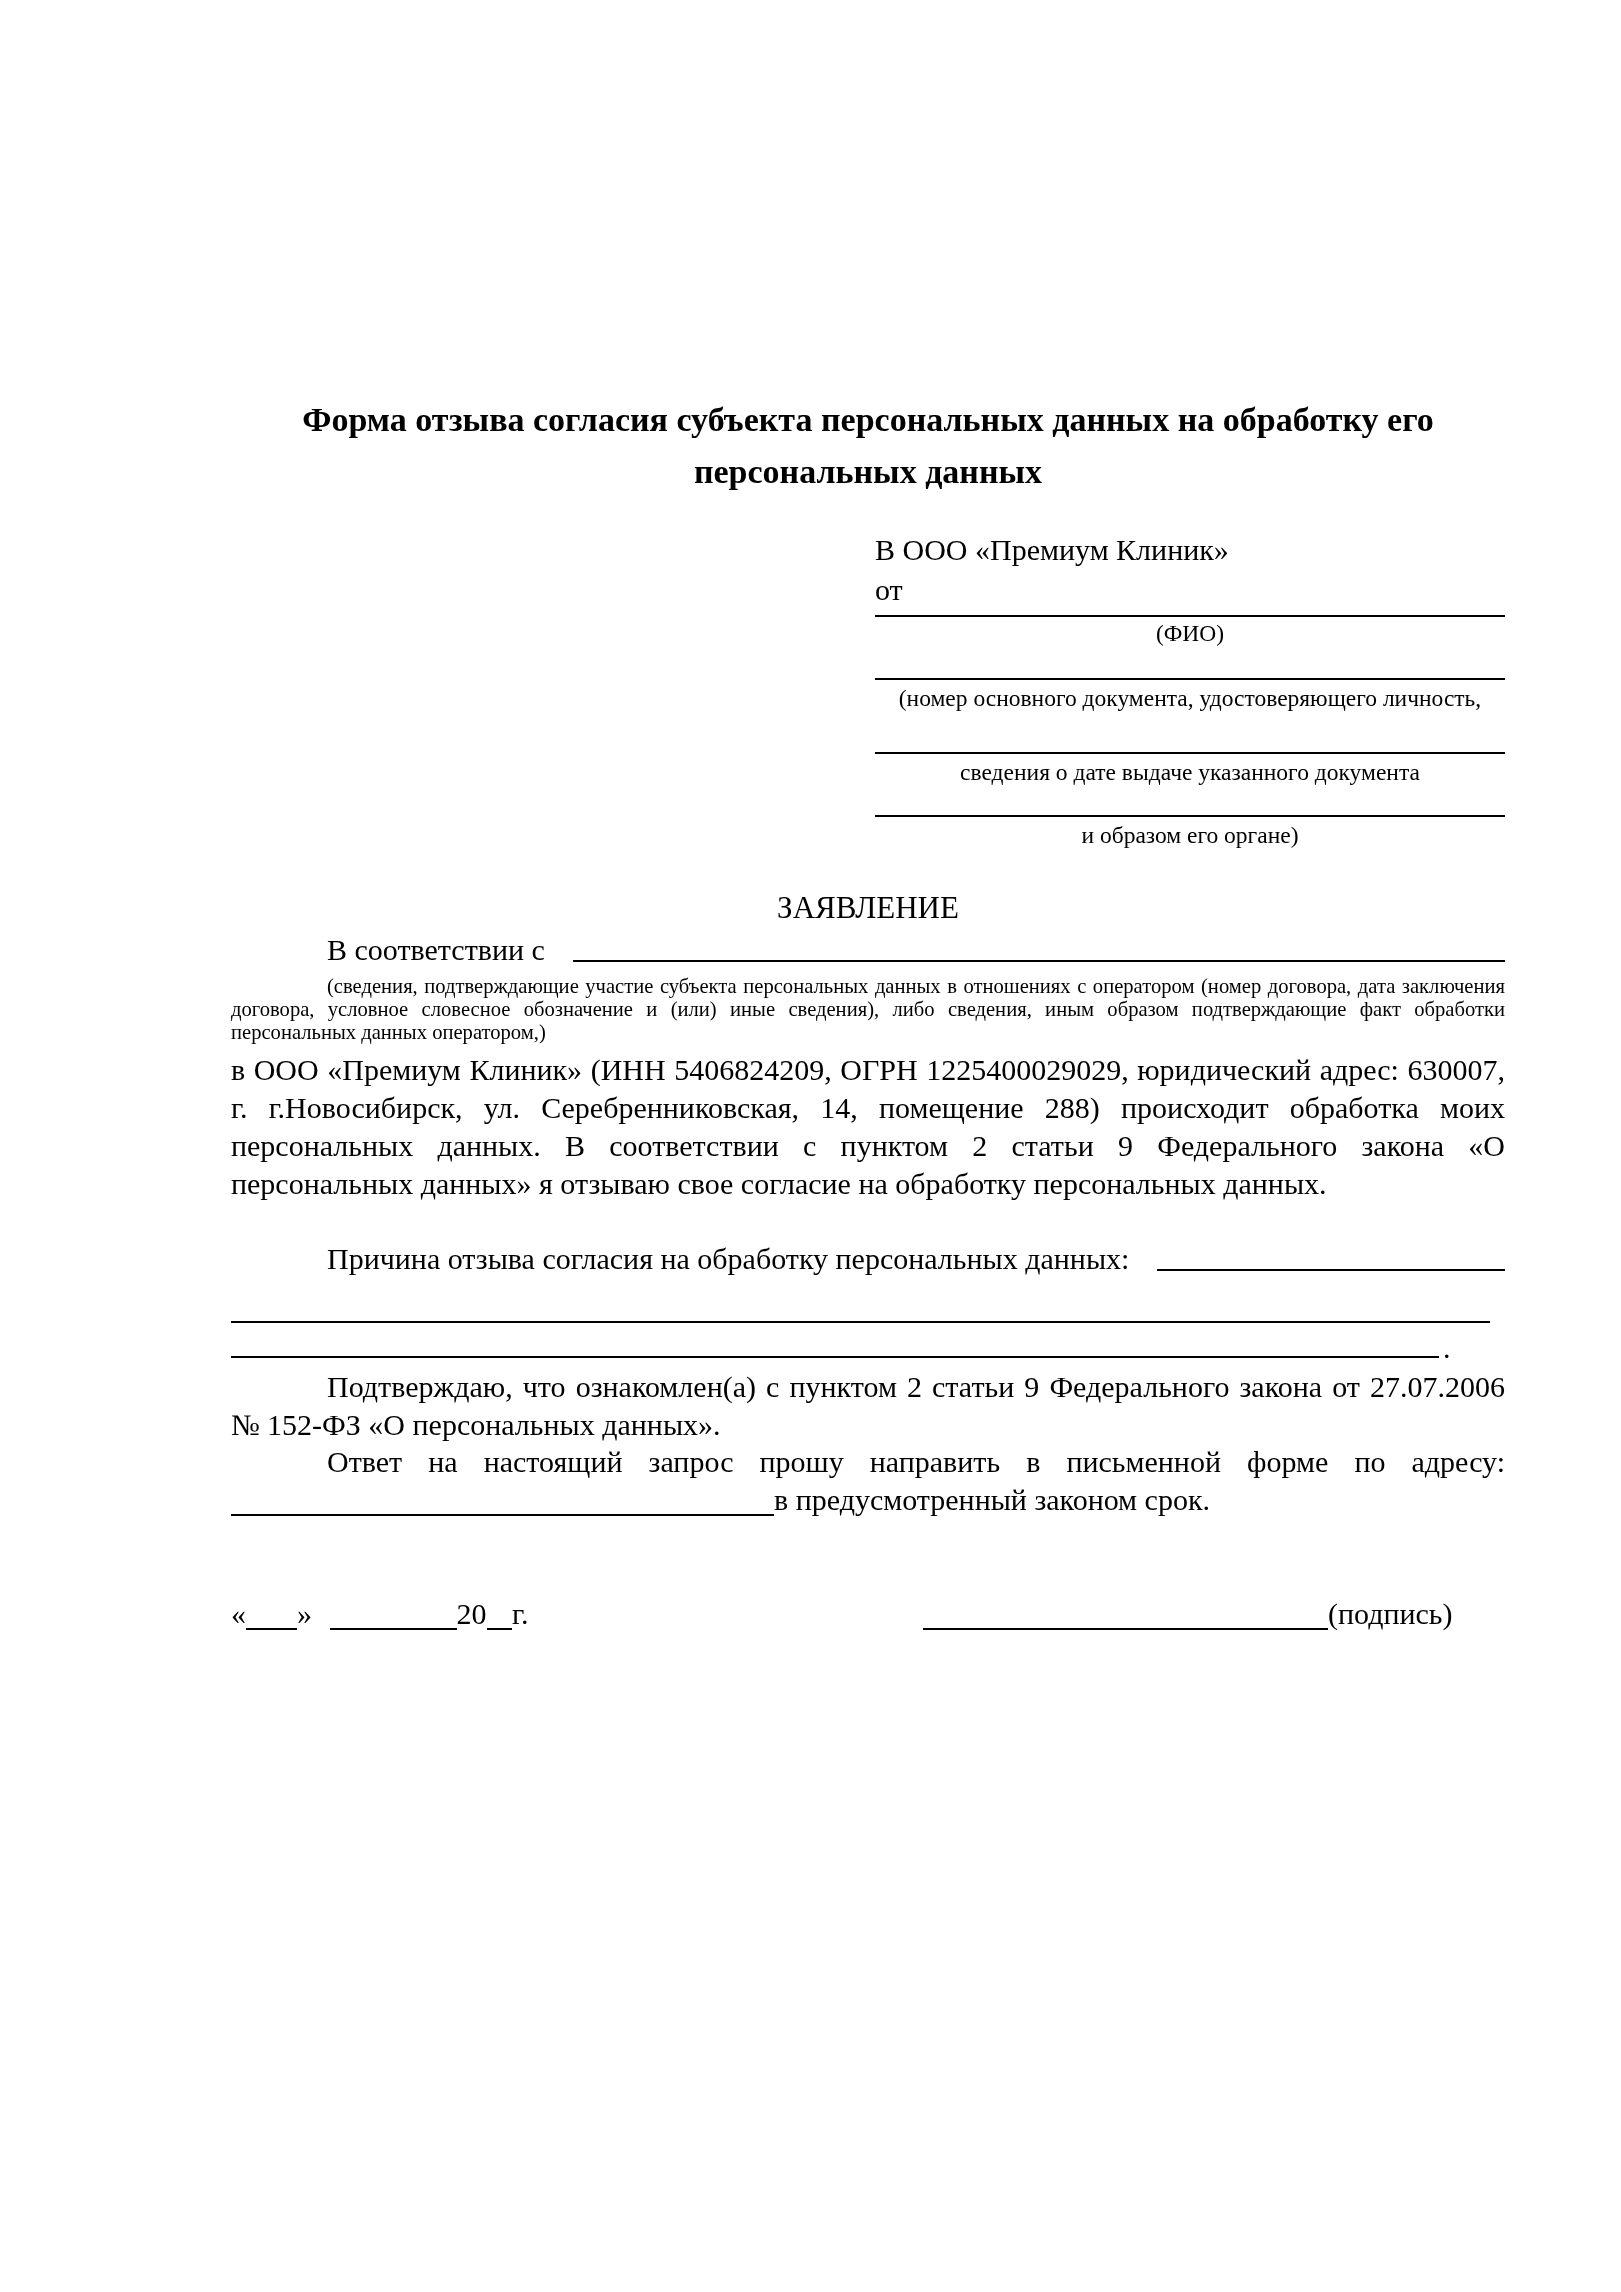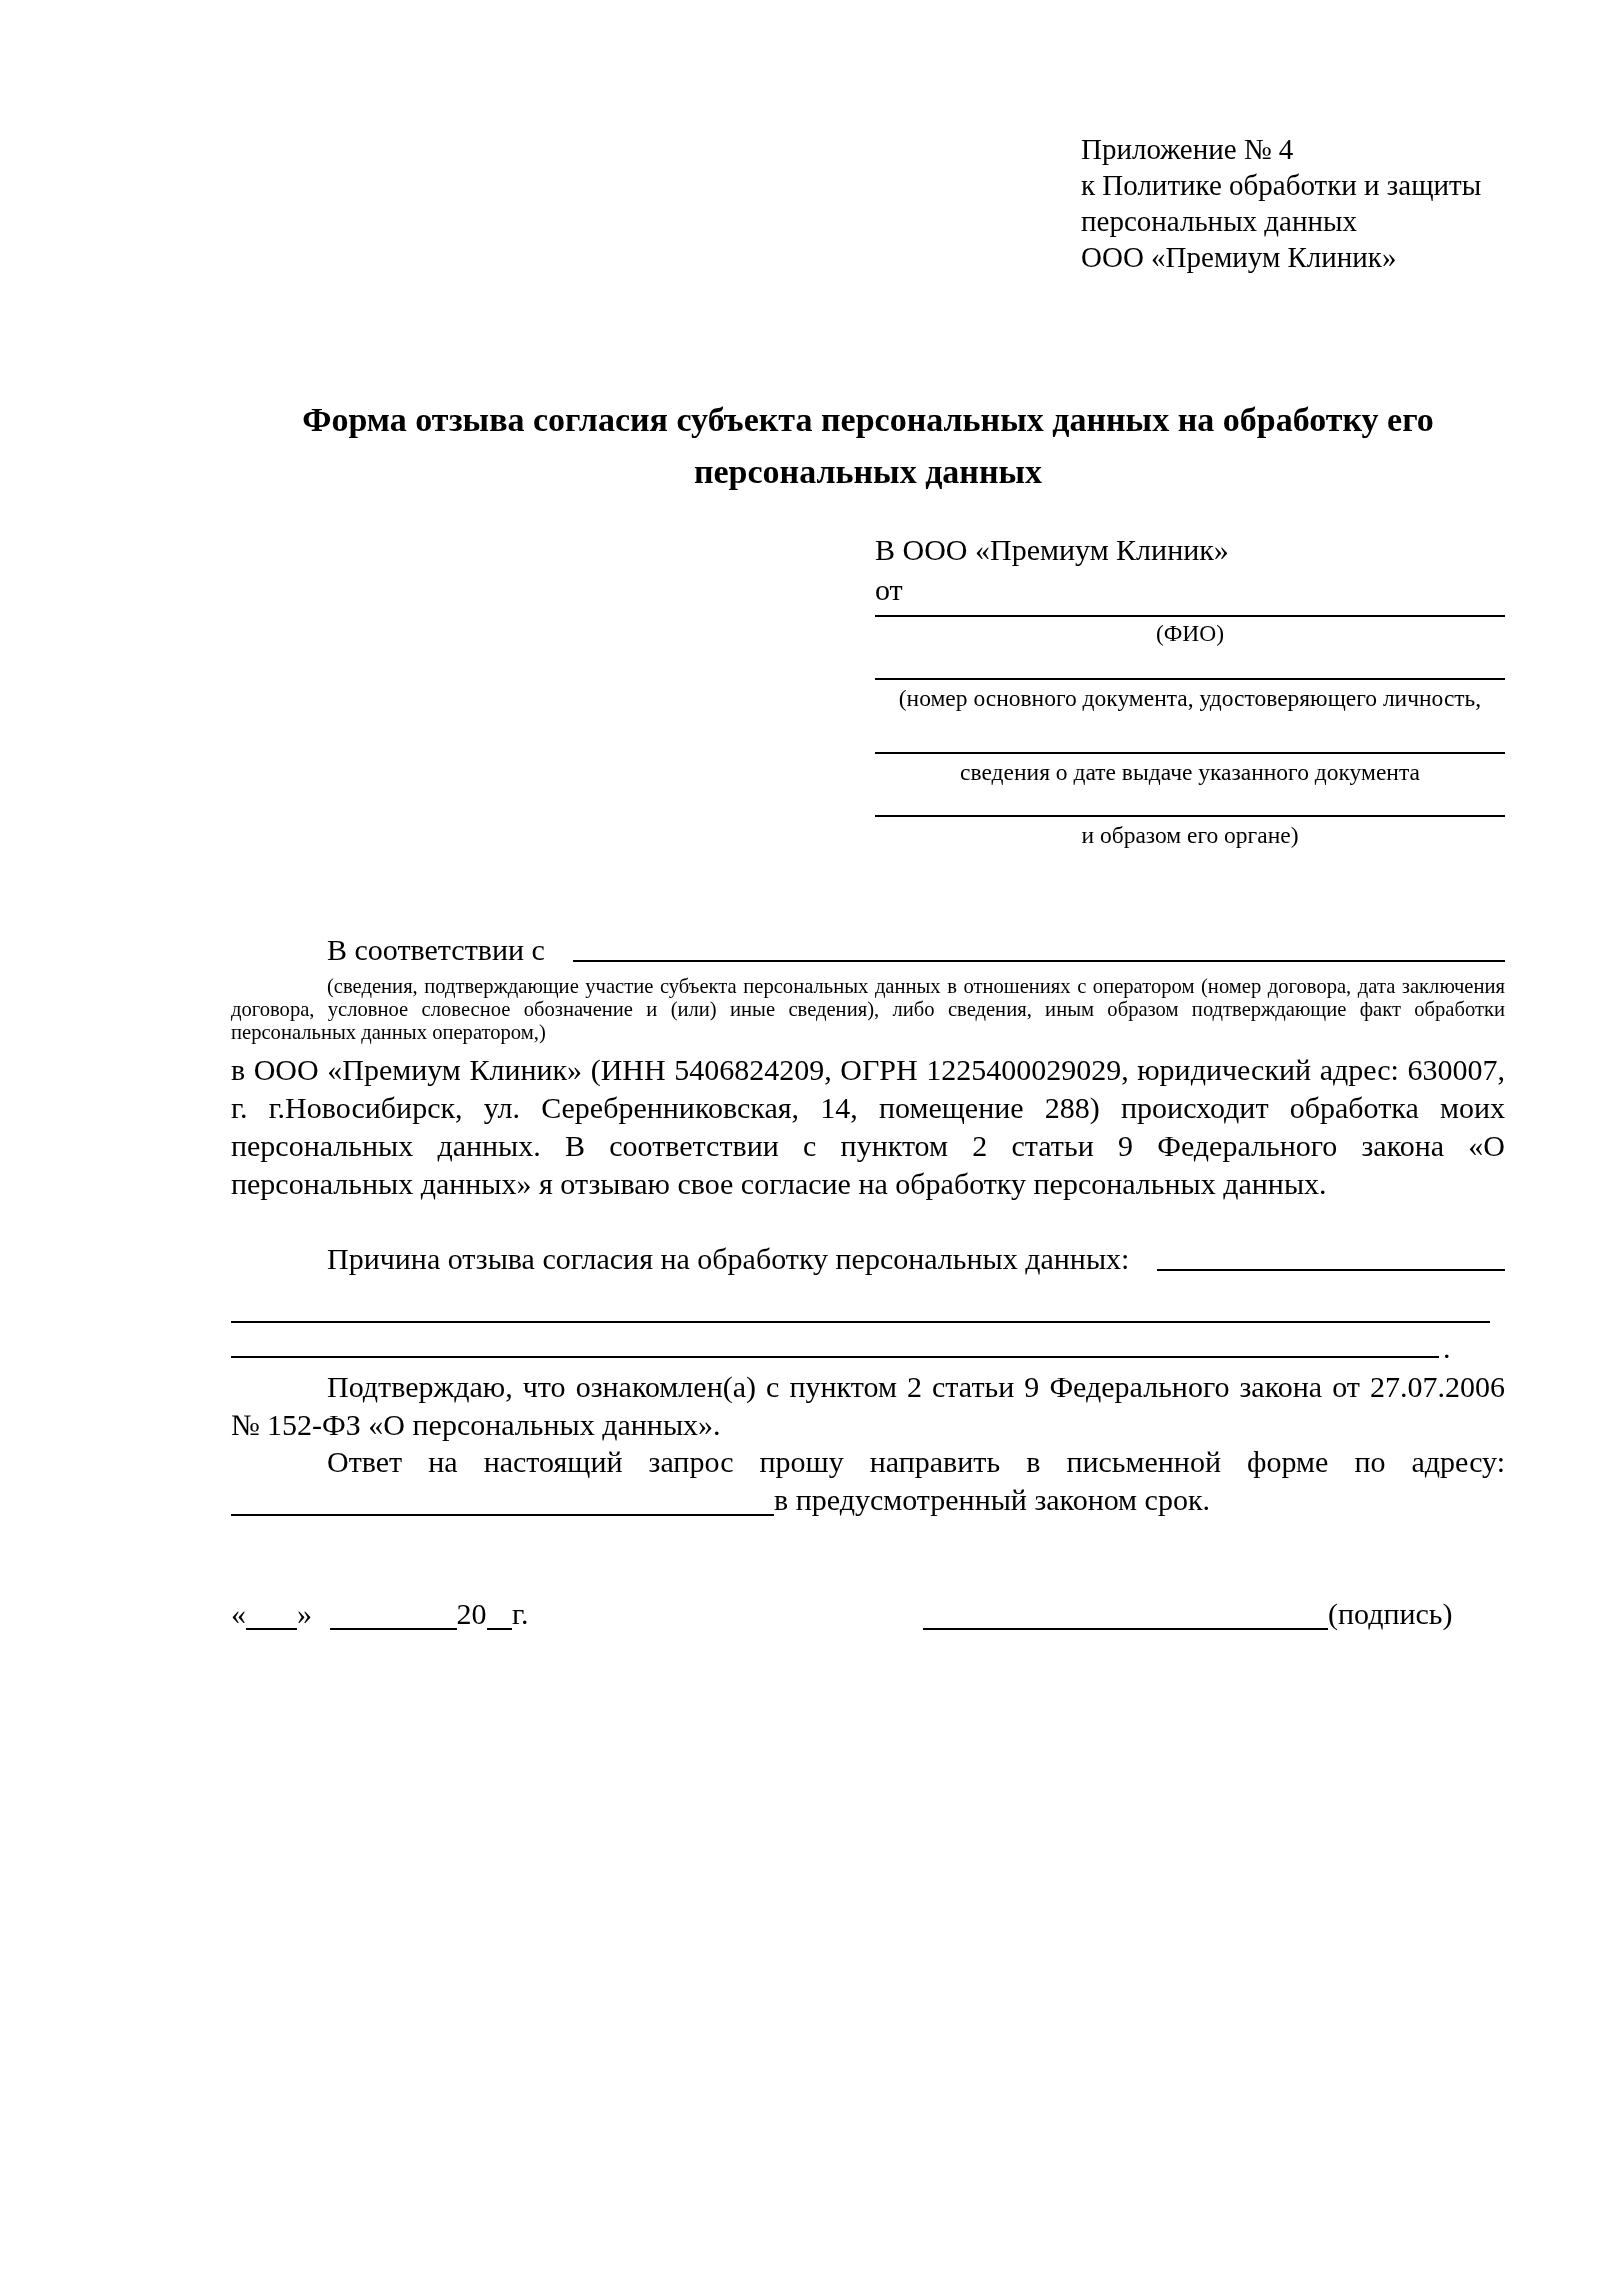--- a/index.html
+++ b/index.html
@@ -43,44 +43,39 @@
   .useg{display:inline-block;height:0;border-bottom:2.9px solid #000;vertical-align:-5.9px;}
   .gapL{margin-left:17.6px;}
   .date-row{left:231px;top:1594px;line-height:39px;white-space:nowrap;}
   .sig-row{left:923px;top:1594px;line-height:39px;white-space:nowrap;}
 </style>
 </head>
 <body>
 
 <div class="page">
 
-  <div class="abs header-note">
-    <div>Приложение № 4</div>
-    <div>к Политике обработки и защиты</div>
-    <div>персональных данных</div>
-    <div>ООО «Премиум Клиник»</div>
-  </div>
 
   <h1 class="abs title">Форма отзыва согласия субъекта персональных данных на обработку его персональных данных</h1>
 
   <div class="abs recipient-to">В ООО «Премиум Клиник»</div>
   <div class="abs recipient-from">от</div>
 
   <div class="abs uline" style="top:615px"></div>
   <div class="abs cap" style="top:621px">(ФИО)</div>
 
   <div class="abs uline" style="top:678px"></div>
   <div class="abs cap" style="top:686px">(номер основного документа, удостоверяющего личность,</div>
 
   <div class="abs uline" style="top:752px"></div>
   <div class="abs cap" style="top:760px">сведения о дате выдаче указанного документа</div>
 
   <div class="abs uline" style="top:815px"></div>
   <div class="abs cap" style="top:823px">и образом его органе)</div>
 
+  <div class="abs stmt-heading">ЗАЯВЛЕНИЕ</div>
 
   <div class="abs flexrow intro-row">
     <span style="white-space:nowrap">В соответствии с</span>
     <span class="fillline"></span>
   </div>
 
   <div class="abs fine-print">(сведения, подтверждающие участие субъекта персональных данных в отношениях с оператором (номер договора, дата заключения договора, условное словесное обозначение и (или) иные сведения), либо сведения, иным образом подтверждающие факт обработки персональных данных оператором,)</div>
 
   <div class="abs body-par">в ООО «Премиум Клиник» (ИНН 5406824209, ОГРН 1225400029029, юридический адрес: 630007, г. г.Новосибирск, ул. Серебренниковская, 14, помещение 288) происходит обработка моих персональных данных. В соответствии с пунктом 2 статьи 9 Федерального закона «О персональных данных» я отзываю свое согласие на обработку персональных данных.</div>
 

